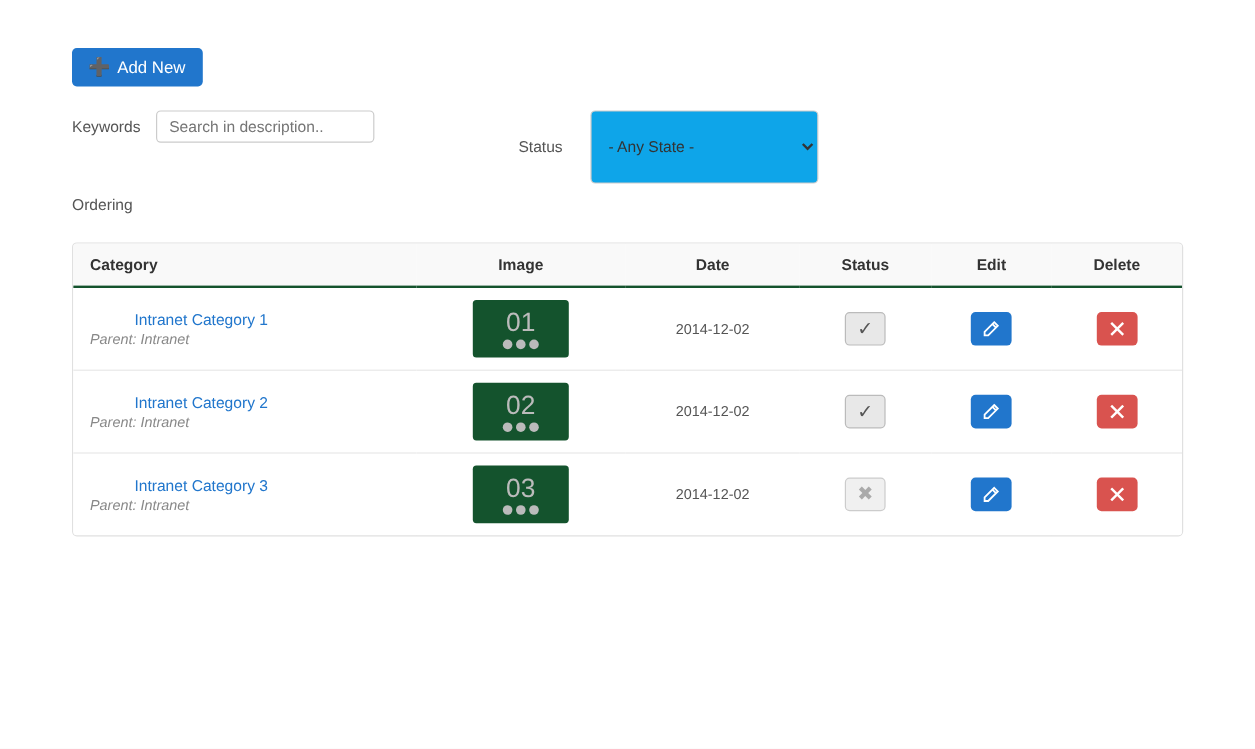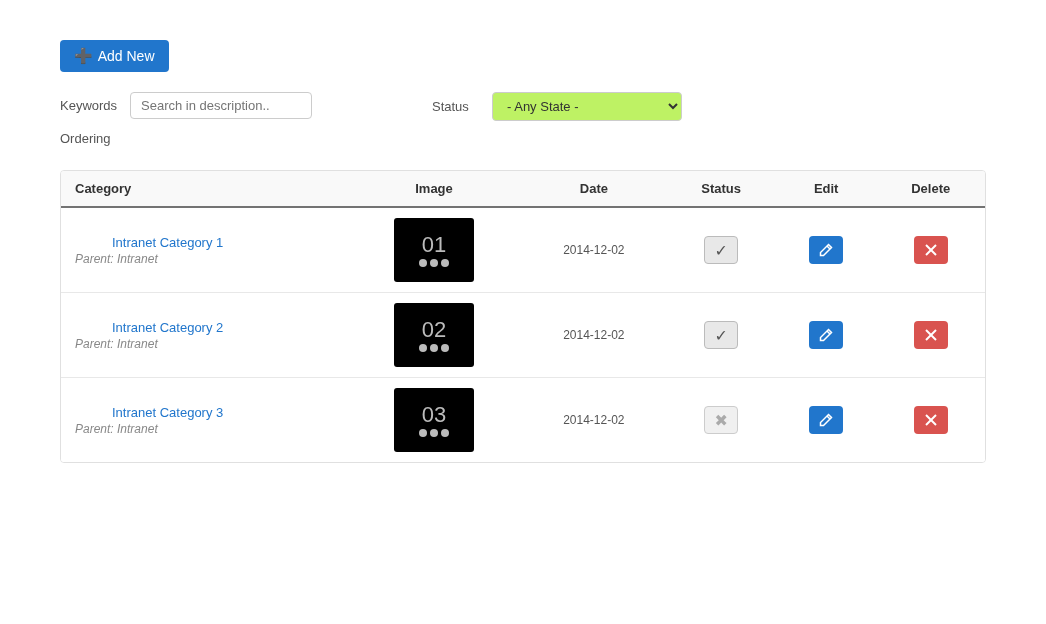--- a/index.html
+++ b/index.html
@@ -55,25 +55,25 @@
       border-radius: 4px;
       padding: 5px 10px;
       font-size: 13px;
       color: #888;
       width: 182px;
       outline: none;
     }
     .filter-select {
       border: 1px solid #ccc;
       border-radius: 4px;
-      padding: 5px 10px;
+      padding: 21px 10px;
       font-size: 13px;
       color: #333;
       width: 190px;
-      background: #bef264;
+      background: #0ea5e9;
       appearance: auto;
       outline: none;
     }
     .status-select {
       width: 190px;
     }
     .filters-row2 {
       display: flex;
       align-items: flex-start;
       gap: 40px;
@@ -83,21 +83,21 @@
       border: 1px solid #e0e0e0;
       border-radius: 4px;
       overflow: hidden;
     }
     table {
       width: 100%;
       border-collapse: collapse;
     }
     thead tr {
       background: #f9f9f9;
-      border-bottom: 2px solid #737373;
+      border-bottom: 2px solid #14532d;
     }
     thead th {
       padding: 10px 14px;
       text-align: left;
       font-weight: bold;
       font-size: 13px;
       color: #333;
     }
     thead th.center { text-align: center; }
     tbody tr {
@@ -119,22 +119,22 @@
       margin-left: 37px;
     }
     .parent-text {
       color: #888;
       font-size: 12px;
       font-style: italic;
     }
     
     .thumb-placeholder {
       width: 80px;
-      height: 64px;
-      background: #000000;
+      height: 48px;
+      background: #14532d;
       border-radius: 3px;
       display: flex;
       flex-direction: column;
       align-items: center;
       justify-content: center;
       color: #aaa;
       margin: 0 auto;
     }
     .thumb-num {
       font-size: 22px;

